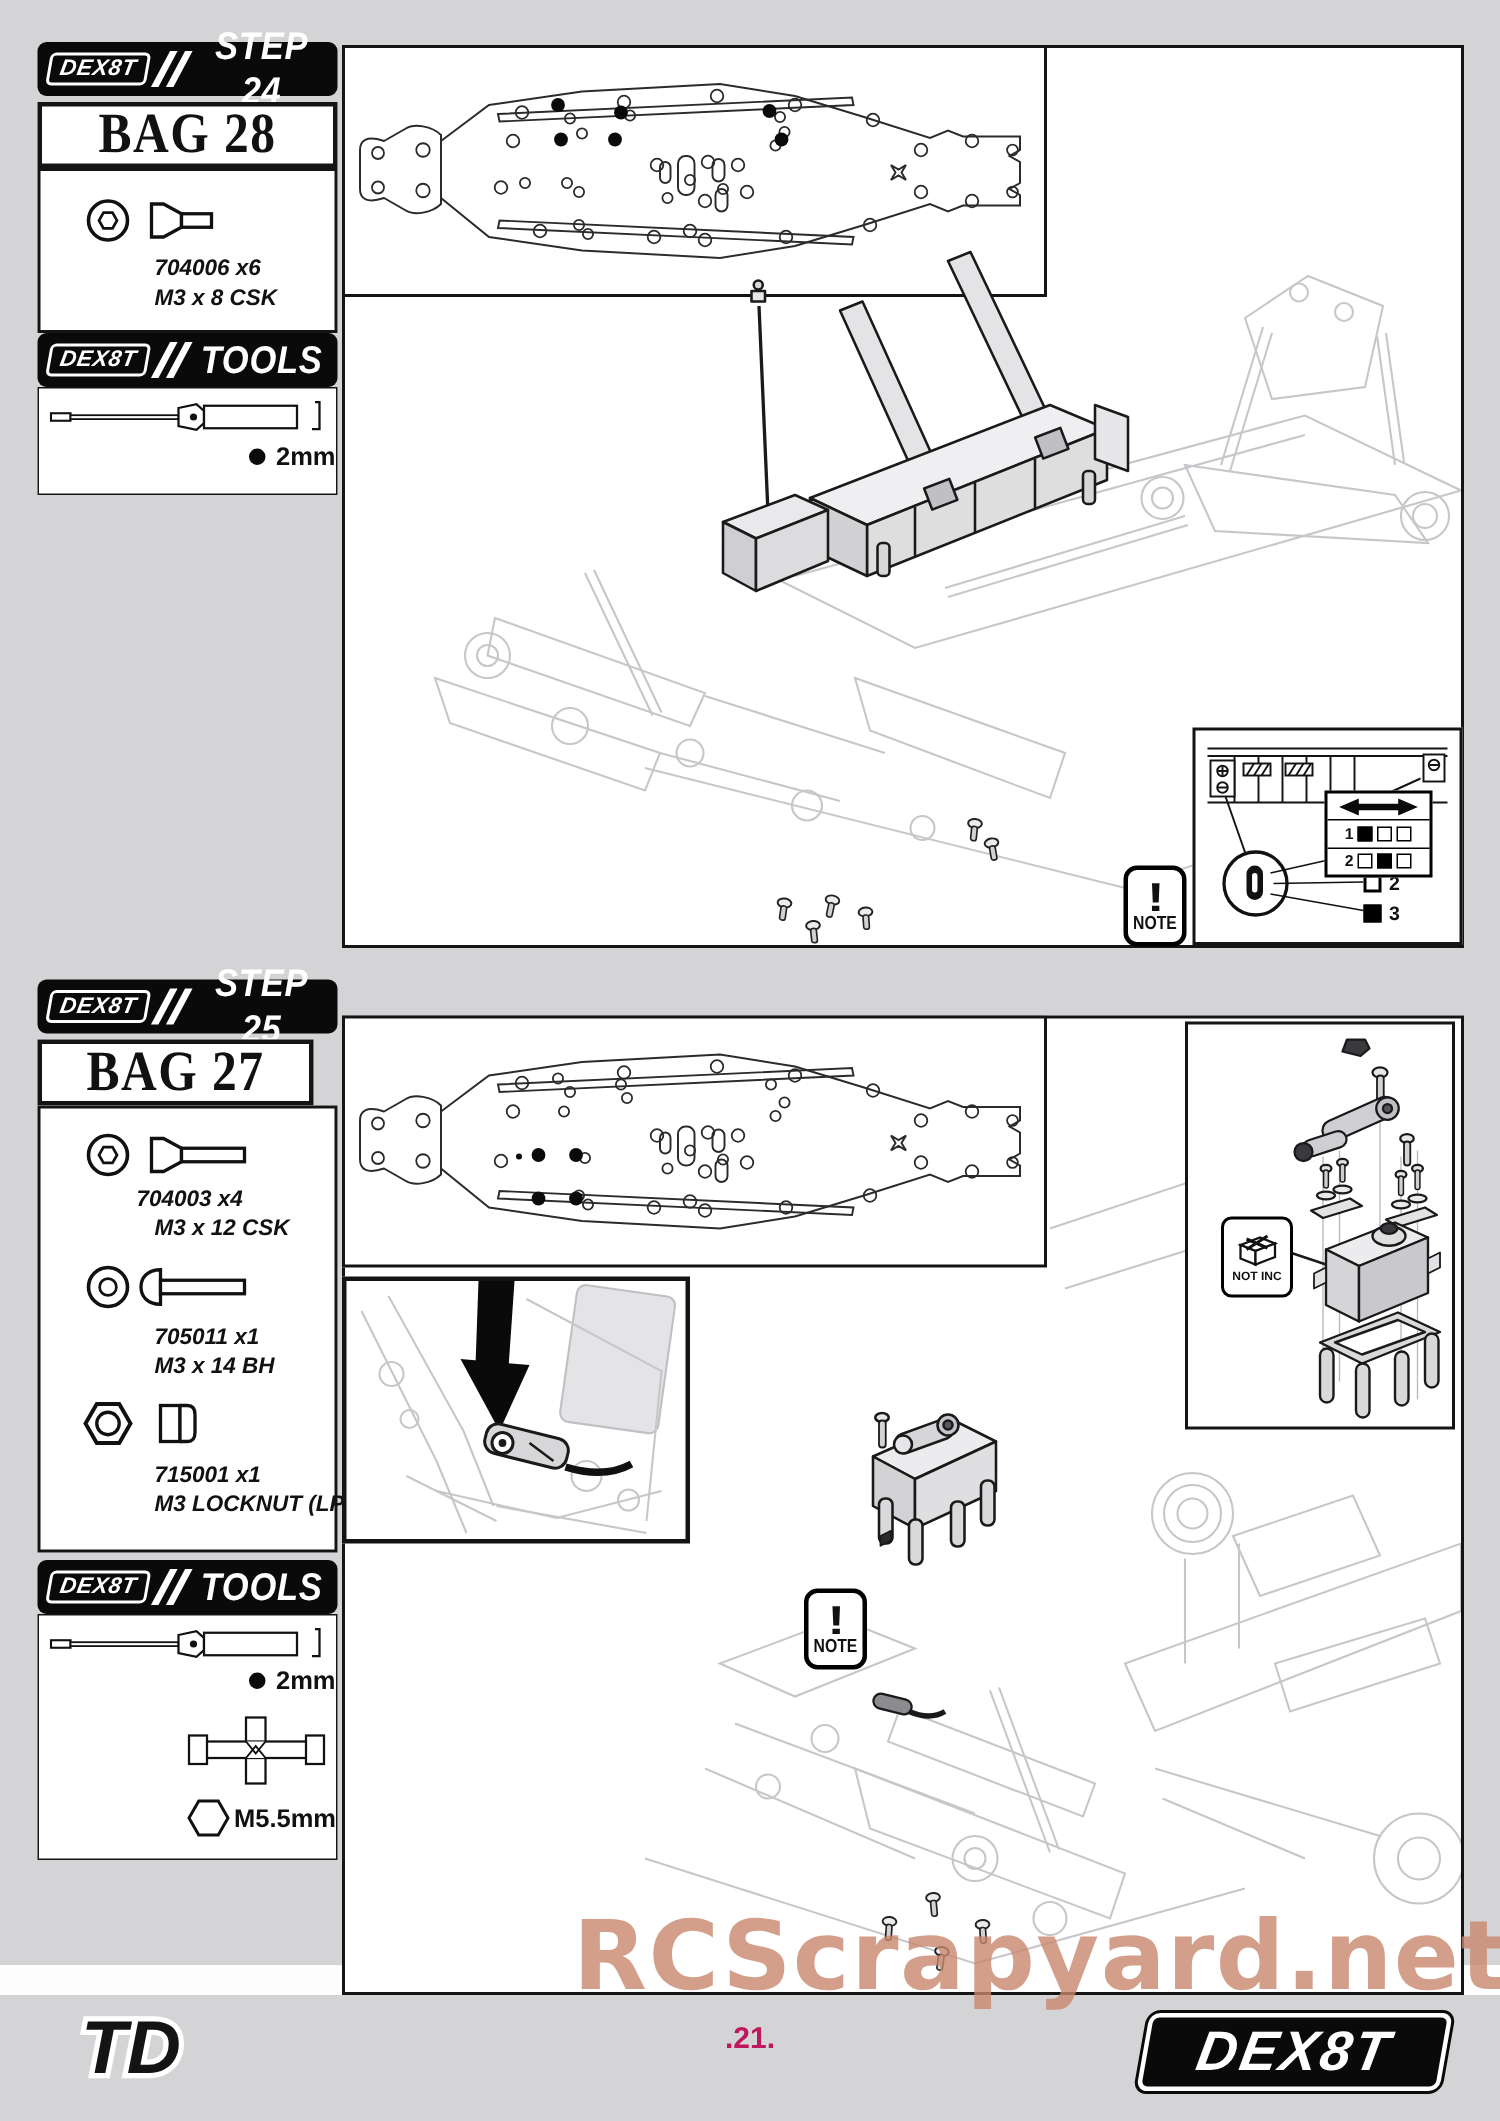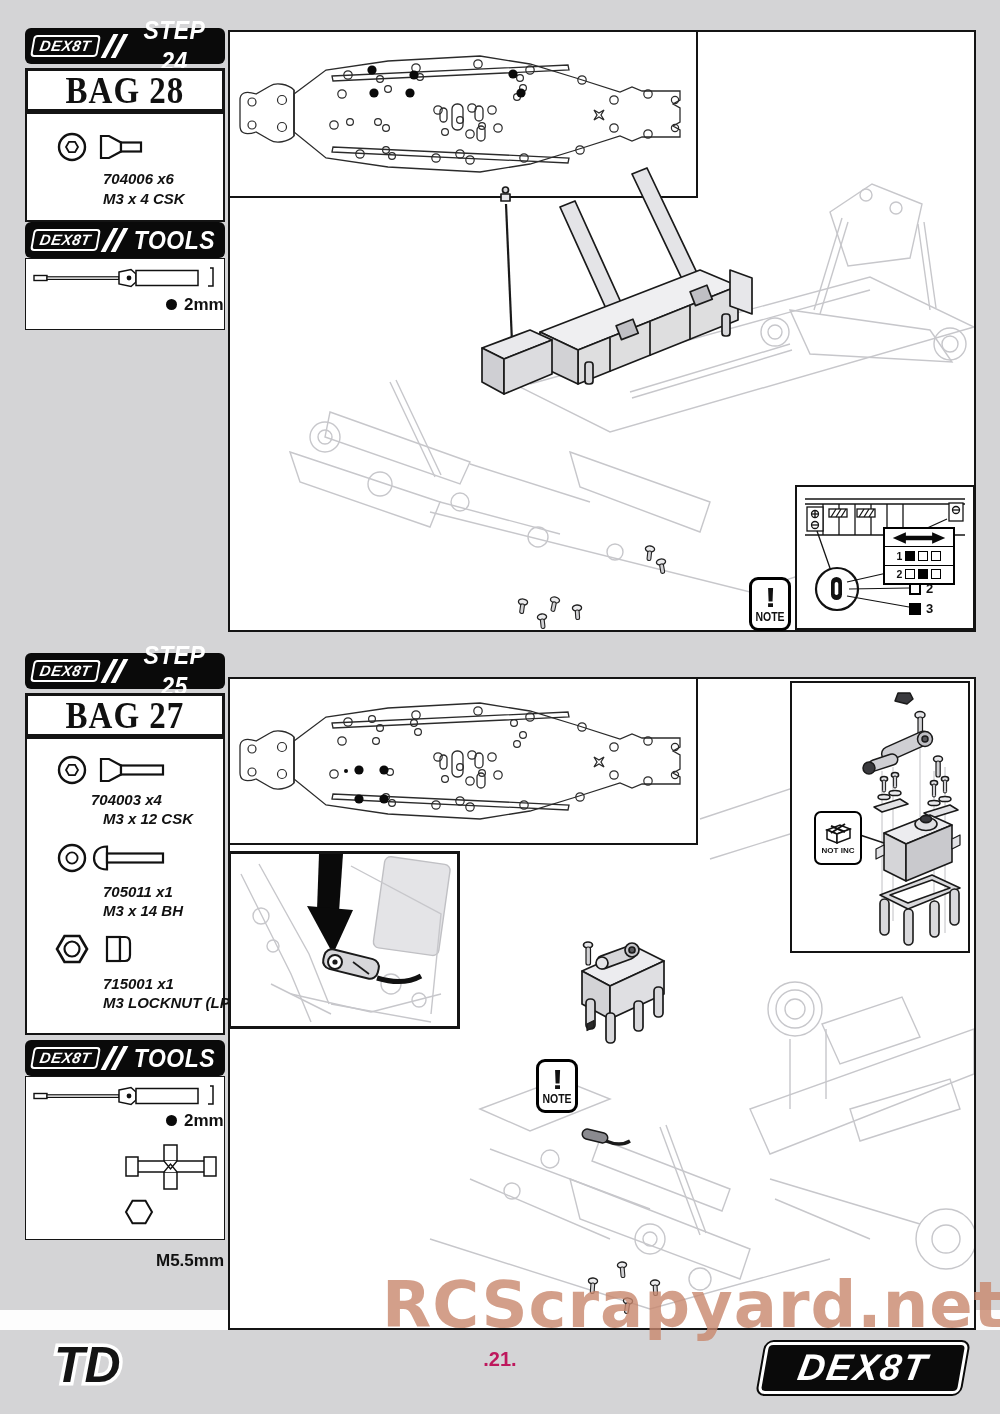--- a/index.html
+++ b/index.html
@@ -75,21 +75,21 @@
   </div>
 
   <div class="abs whitebox" style="left:25px;top:112px;width:200px;height:110px;border-width:2px;">
     <svg class="abs" style="left:28px;top:16px;" width="150" height="34" viewBox="0 0 150 34">
       <circle cx="17" cy="17" r="13" fill="#fff" stroke="#111" stroke-width="2.4"></circle>
       <polygon points="23,17 20,22.2 14,22.2 11,17 14,11.8 20,11.8" fill="none" stroke="#111" stroke-width="1.8"></polygon>
       <path d="M46,6 L54,6 L66,12.5 L66,21.5 L54,28 L46,28 Z" fill="#fff" stroke="#111" stroke-width="2.2"></path>
       <rect x="66" y="12.5" width="20" height="9" fill="#fff" stroke="#111" stroke-width="2.2"></rect>
     </svg>
     <div class="part-code" style="left:76px;top:56px;text-align:right;">704006 x6</div>
-    <div class="part-spec" style="left:76px;top:76px;">M3 x 4 CSK</div>
+    <div class="part-spec" style="left:76px;top:76px;">M3 x 8 CSK</div>
   </div>
 
   <div class="abs bar" style="left:25px;top:222px;width:200px;height:36px;">
     <span class="dexlogo">DEX8T</span>
     <span class="slashes">
         <span class="slash"></span>
         <span class="slash"></span>
       </span>
     <span class="bar-title">TOOLS</span>
   </div>
@@ -328,21 +328,21 @@
 
   <div class="abs bar" style="left:25px;top:653px;width:200px;height:36px;">
     <span class="dexlogo">DEX8T</span>
     <span class="slashes">
         <span class="slash"></span>
         <span class="slash"></span>
       </span>
     <span class="bar-title">STEP 25</span>
   </div>
 
-  <div class="abs bagbox" style="left:25px;top:693px;width:200px;height:44px;">
+  <div class="abs bagbox" style="left:25px;top:693px;width:184px;height:44px;">
     <span class="bag-title">BAG 27</span>
   </div>
 
   <div class="abs whitebox" style="left:25px;top:737px;width:200px;height:298px;border-width:2px;">
     <svg class="abs" style="left:28px;top:14px;" width="160" height="34" viewBox="0 0 160 34">
       <circle cx="17" cy="17" r="13" fill="#fff" stroke="#111" stroke-width="2.4"></circle>
       <polygon points="23,17 20,22.2 14,22.2 11,17 14,11.8 20,11.8" fill="none" stroke="#111" stroke-width="1.8"></polygon>
       <path d="M46,6 L54,6 L66,12.5 L66,21.5 L54,28 L46,28 Z" fill="#fff" stroke="#111" stroke-width="2.2"></path>
       <rect x="66" y="12.5" width="42" height="9" fill="#fff" stroke="#111" stroke-width="2.2"></rect>
     </svg>
@@ -394,21 +394,21 @@
         <rect x="40" y="2" width="13" height="44"></rect>
         <rect x="12" y="18" width="70" height="11"></rect>
         <rect x="2" y="14" width="12" height="19"></rect>
         <rect x="80" y="14" width="12" height="19"></rect>
       </g>
       <path d="M40,18 L46.5,26 L53,18 M40,29 L46.5,21 L53,29" fill="#fff" stroke="#111" stroke-width="1.3"></path>
     </svg>
     <svg class="abs" style="left:98px;top:120px;" width="30" height="30" viewBox="0 0 30 30">
       <polygon points="28,15 21.5,26.3 8.5,26.3 2,15 8.5,3.7 21.5,3.7" fill="#fff" stroke="#111" stroke-width="2"></polygon>
     </svg>
-    <span class="tool-size" style="left:130px;top:126px;margin-top:48px;">M5.5mm</span>
+    <span class="tool-size" style="left:130px;top:126px;">M5.5mm</span>
   </div>
 
   <div class="abs whitebox" style="left:228px;top:655px;width:748px;height:653px;margin-top:22px;">
 
     <div class="abs whitebox" style="left:-2px;top:-2px;width:470px;height:168px;border-width:2.5px;">
       <svg width="465" height="163" viewBox="0 0 465 163">
         <g fill="none" stroke="#2b2b2b" stroke-width="1.3">
           <path d="M64,58 C58,52 46,50 40,54 L26,62 C14,58 10,62 10,68 L10,94 C10,100 14,104 26,100 L40,108 C46,112 58,110 64,104 Z"></path>
           <line x1="64" y1="58" x2="64" y2="104"></line>
           <path d="M64,62 L96,38 L158,29 L250,24 L300,32 L346,46 L390,60 L402,55 L412,59 L450,59 L450,68 L443,72 L450,76 L450,90 L443,94 L450,98 L450,105 L412,105 L402,109 L390,104 L346,118 L300,132 L250,140 L158,135 L96,126 L64,100 Z"></path>

